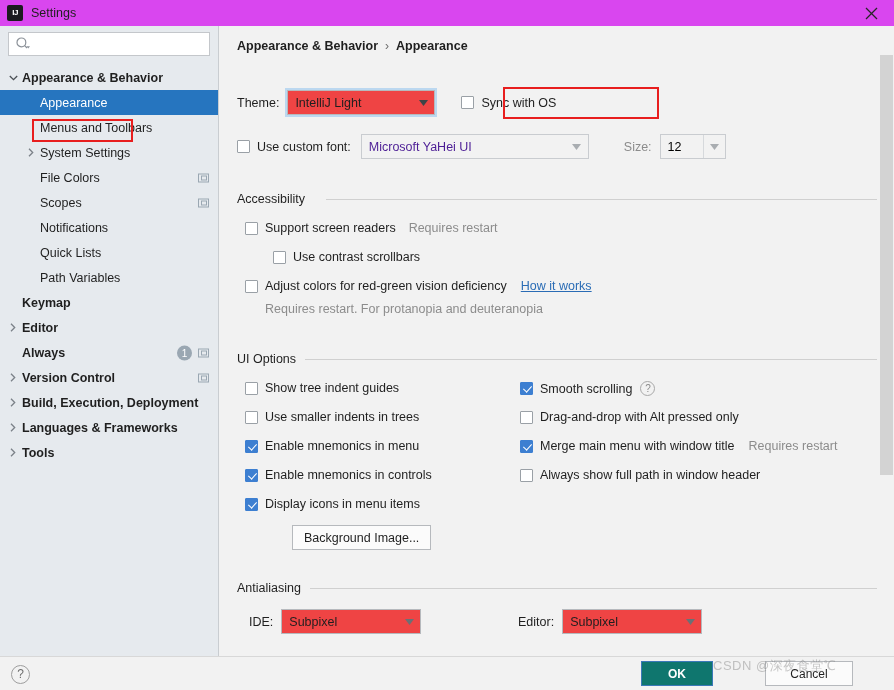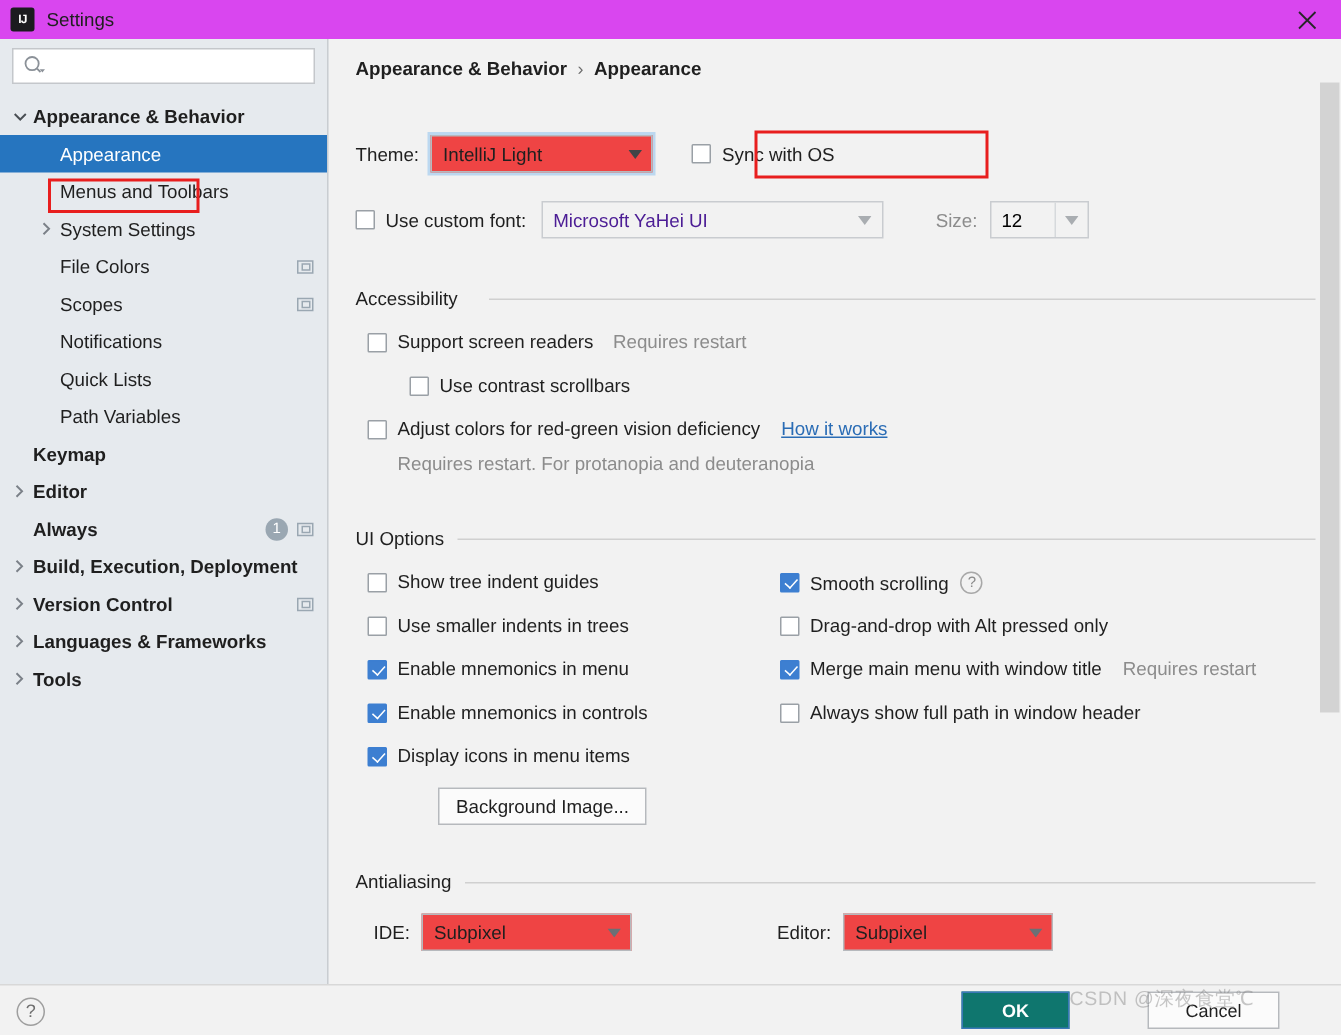--- a/index.html
+++ b/index.html
@@ -304,30 +304,30 @@
           <span class="tree-label bold">Always</span>
           <span class="count-badge">1</span>
           <span class="indicator"></span>
         </div>
         <div class="tree-row lvl0">
           <span class="arrow-slot">
             <svg class="chev" width="6" height="9" viewBox="0 0 6 9">
               <polyline points="1,0.8 4.7,4.5 1,8.2" fill="none" stroke="#7b8188" stroke-width="1.3"></polyline>
             </svg>
           </span>
-          <span class="tree-label bold">Build, Execution, Deployment</span>
+          <span class="tree-label bold">Version Control</span>
+          <span class="indicator"></span>
         </div>
         <div class="tree-row lvl0">
           <span class="arrow-slot">
             <svg class="chev" width="6" height="9" viewBox="0 0 6 9">
               <polyline points="1,0.8 4.7,4.5 1,8.2" fill="none" stroke="#7b8188" stroke-width="1.3"></polyline>
             </svg>
           </span>
-          <span class="tree-label bold">Version Control</span>
-          <span class="indicator"></span>
+          <span class="tree-label bold">Build, Execution, Deployment</span>
         </div>
         <div class="tree-row lvl0">
           <span class="arrow-slot">
             <svg class="chev" width="6" height="9" viewBox="0 0 6 9">
               <polyline points="1,0.8 4.7,4.5 1,8.2" fill="none" stroke="#7b8188" stroke-width="1.3"></polyline>
             </svg>
           </span>
           <span class="tree-label bold">Languages &amp; Frameworks</span>
         </div>
         <div class="tree-row lvl0">

